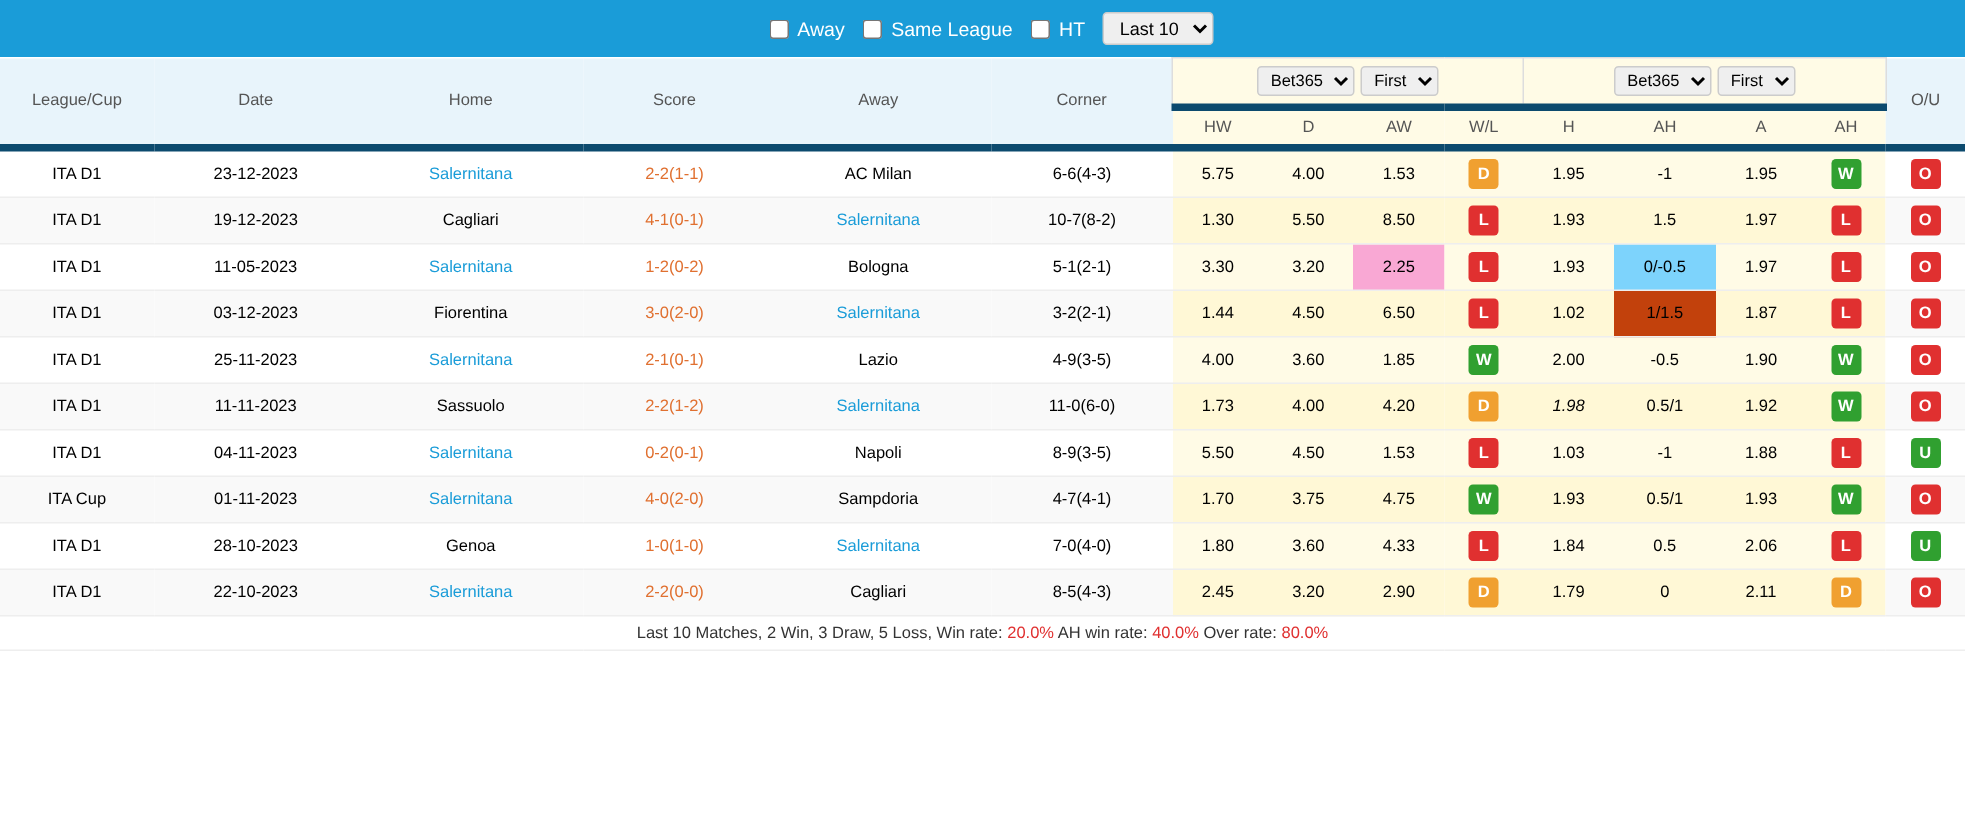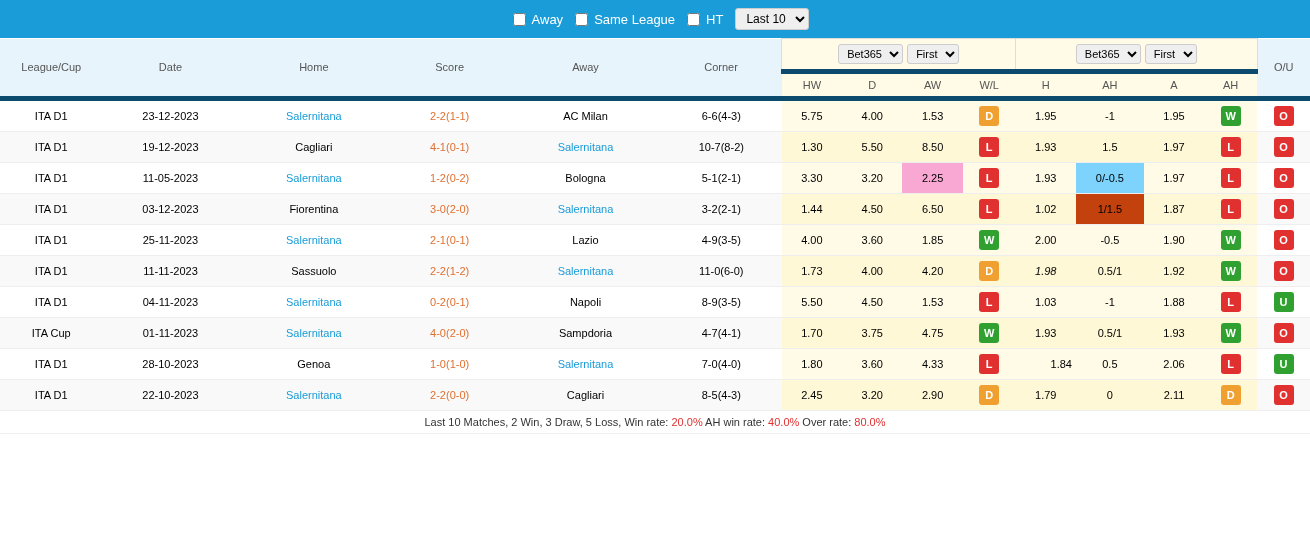--- a/index.html
+++ b/index.html
@@ -310,21 +310,21 @@
     <td style="">Genoa</td>
     <td style="color:#e07030;cursor:pointer;">1-0(1-0)</td>
     <td style="color:#1a9cd8;cursor:pointer;">Salernitana</td>
     <td>7-0(4-0)</td>
     <td style="background:#fffbe6;">1.80</td>
     <td style="background:#fffbe6;">3.60</td>
     <td style="background:#fffbe6;">4.33</td>
     <td style="background:#fffbe6;">
       <span class="badge" style="background:#e03030">L</span>
     </td>
-    <td style="background:#fffbe6;text-align:right;">1.84</td>
+    <td style="background:#fffbe6;">1.84</td>
     <td style="background:#fffbe6;">0.5</td>
     <td style="background:#fffbe6;">2.06</td>
     <td style="background:#fffbe6;">
       <span class="badge" style="background:#e03030">L</span>
     </td>
     <td>
       <span class="badge" style="background:#30a030">U</span>
     </td>
   </tr>
         <tr>

